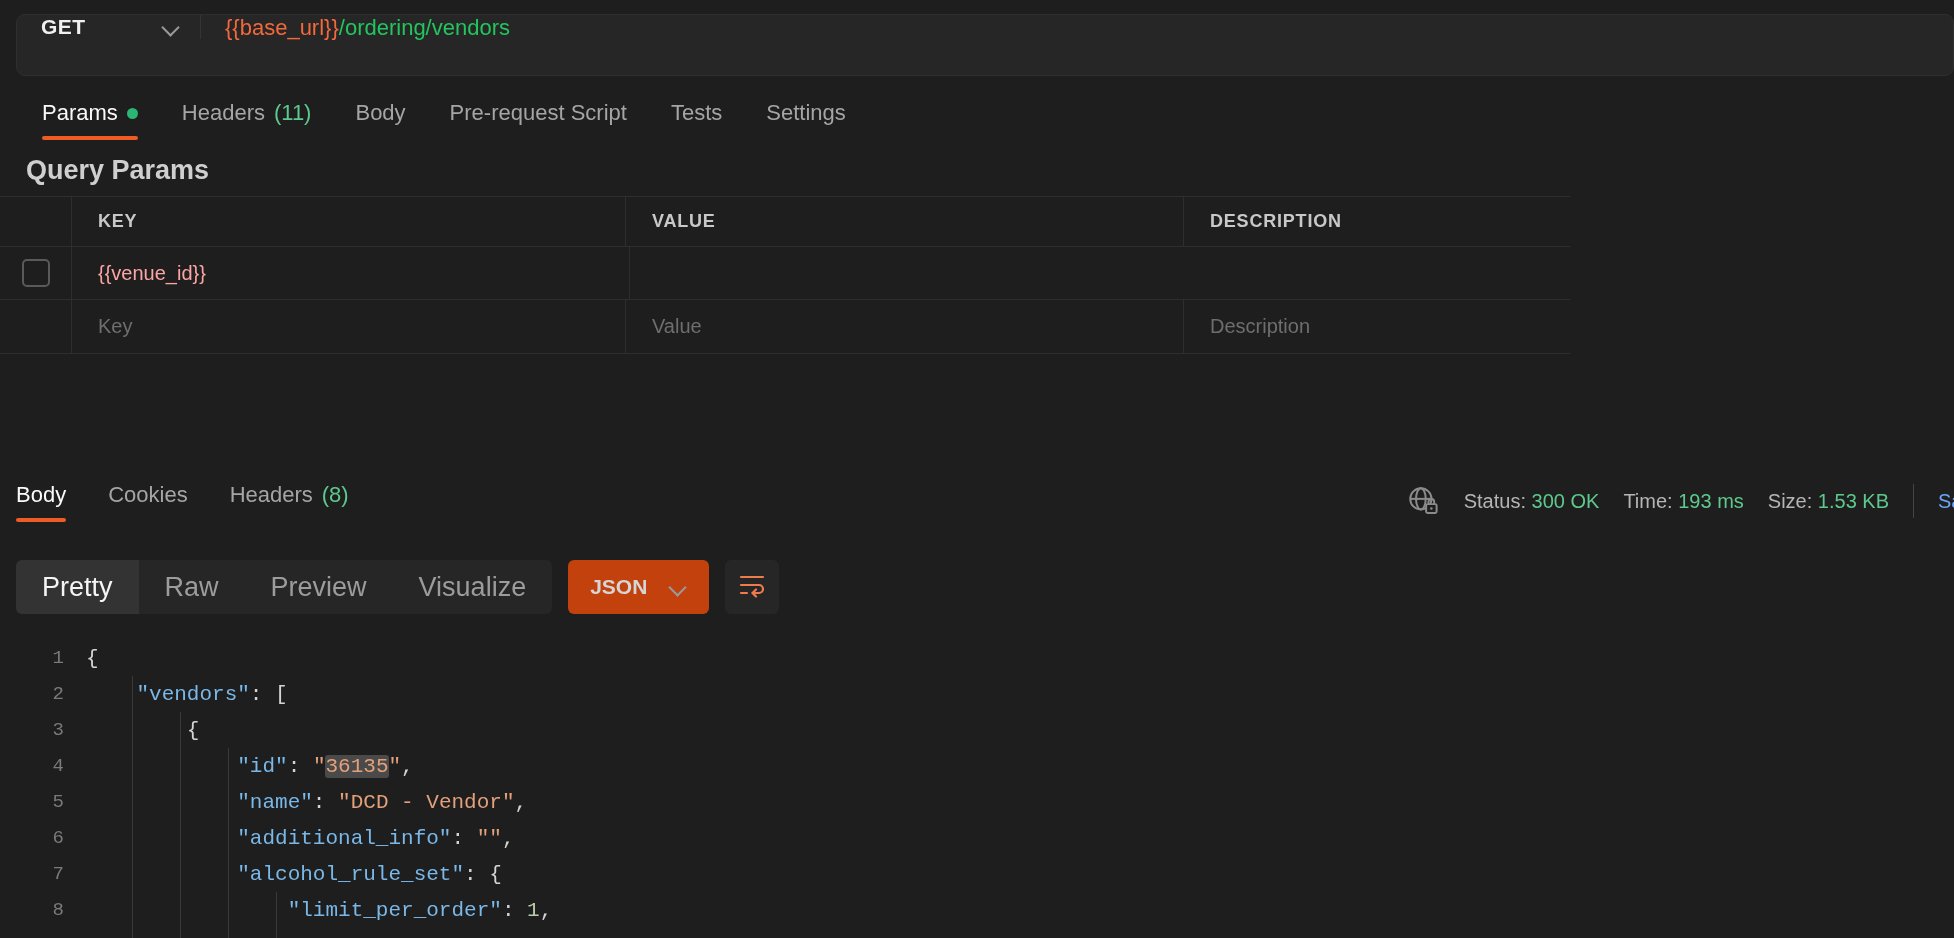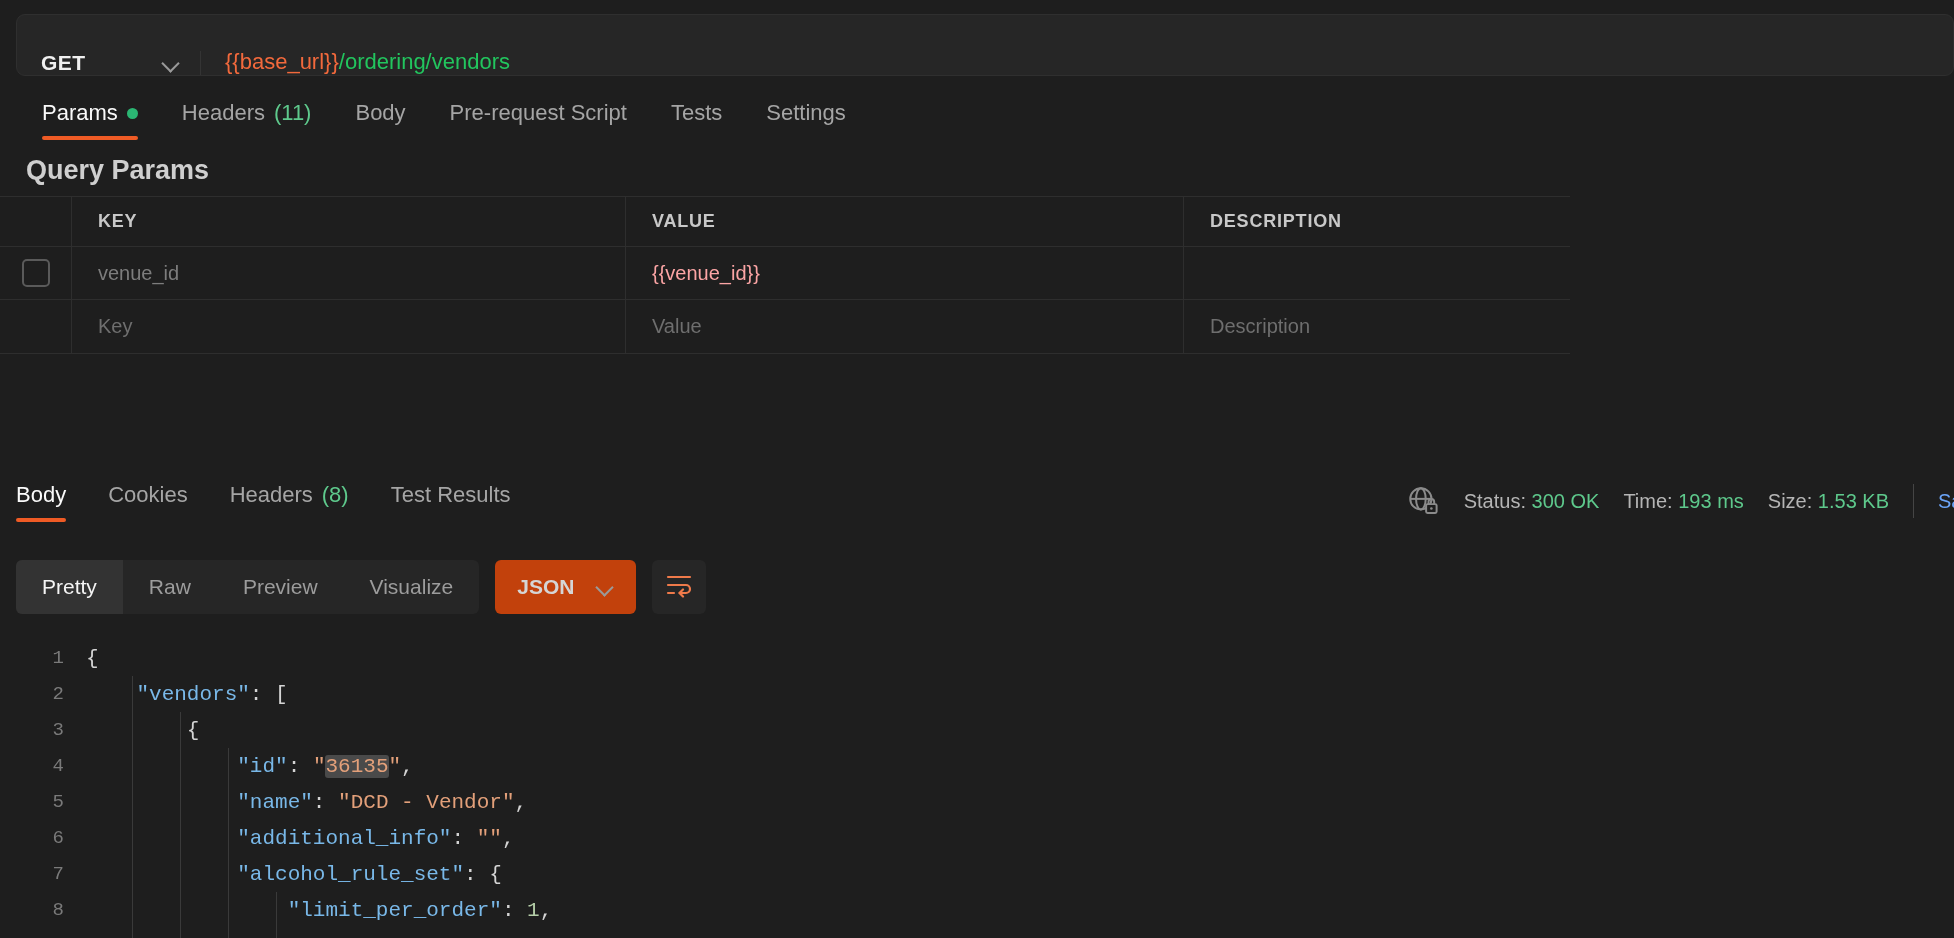--- a/index.html
+++ b/index.html
@@ -13,21 +13,21 @@
   
   .url-bar {
     position: absolute; left: 0; top: 0;
     width: 1954px; height: 90px;
     background: #1e1e1e;
     display: flex; align-items: center;
   }
   .url-box {
     margin-left: 16px; margin-right: 0;
     height: 62px; flex: 1;
-    display: flex; align-items: flex-end;
+    display: flex; align-items: flex-start;
     background: #262626;
     border: 1px solid #2f2f2f;
     border-radius: 9px;
   }
   .method-select {
     width: 184px;
     display: flex; align-items: center; justify-content: space-between;
     padding: 0 20px 0 24px;
     border-right: 1px solid #343434;
     cursor: pointer;
@@ -146,21 +146,21 @@
   .body-toolbar {
     position: absolute; left: 16px; top: 560px;
     display: flex; align-items: center; gap: 16px;
   }
   .seg-group {
     display: flex; background: #262626; border-radius: 6px; height: 54px;
     align-items: stretch; overflow: hidden;
   }
   .seg {
     display: flex; align-items: center; padding: 0 26px;
-    font-size: 21px; color: #9c9c9c; cursor: pointer;
+    font-size: 27px; color: #9c9c9c; cursor: pointer;
   }
   .seg.active { background: #333333; color: #f5f5f5; }
   .fmt-select {
     display: flex; align-items: center; gap: 22px;
     background: #c2410c; border-radius: 6px; height: 54px;
     padding: 0 22px; cursor: pointer;
   }
   .fmt-label { color: #d5d5d5; font-size: 21px; font-weight: 600; }
   .icon-btn {
     width: 54px; height: 54px; background: #262626; border-radius: 6px;
@@ -237,21 +237,20 @@
     <div class="pcell c-check"></div>
     <div class="pcell c-key">KEY</div>
     <div class="pcell c-val">VALUE</div>
     <div class="pcell c-desc">DESCRIPTION</div>
   </div>
 
   <div class="prow row-tall">
     <div class="pcell c-check">
       <span class="checkbox"></span>
     </div>
-    <div class="pcell c-key key-ph">venue_id</div>
     <div class="pcell c-val val-var">{{venue_id}}</div>
     <div class="pcell c-desc ph"></div>
   </div>
 
   <div class="prow row-tall">
     <div class="pcell c-check"></div>
     <div class="pcell c-key ph">Key</div>
     <div class="pcell c-val ph">Value</div>
     <div class="pcell c-desc ph">Description</div>
   </div>
@@ -261,23 +260,20 @@
   <div class="tab active">
     <span>Body</span>
     <span class="tab-underline"></span>
   </div>
   <div class="tab">
     <span>Cookies</span>
   </div>
   <div class="tab">
     <span>Headers</span>
     <span class="count-green">(8)</span>
-  </div>
-  <div class="tab">
-    <span>Test Results</span>
   </div>
 </div>
 
 <div class="resp-meta">
   <span class="globe-lock">
     <svg width="34" height="34" viewBox="0 0 24 24" fill="none" stroke="#b0b0b0" stroke-width="1.4">
       <circle cx="10.5" cy="10.5" r="7.5"></circle>
       <ellipse cx="10.5" cy="10.5" rx="3.4" ry="7.5"></ellipse>
       <line x1="3" y1="10.5" x2="18" y2="10.5"></line>
       <rect x="14.2" y="14.2" width="7.4" height="6.2" rx="1" fill="#1e1e1e"></rect>

